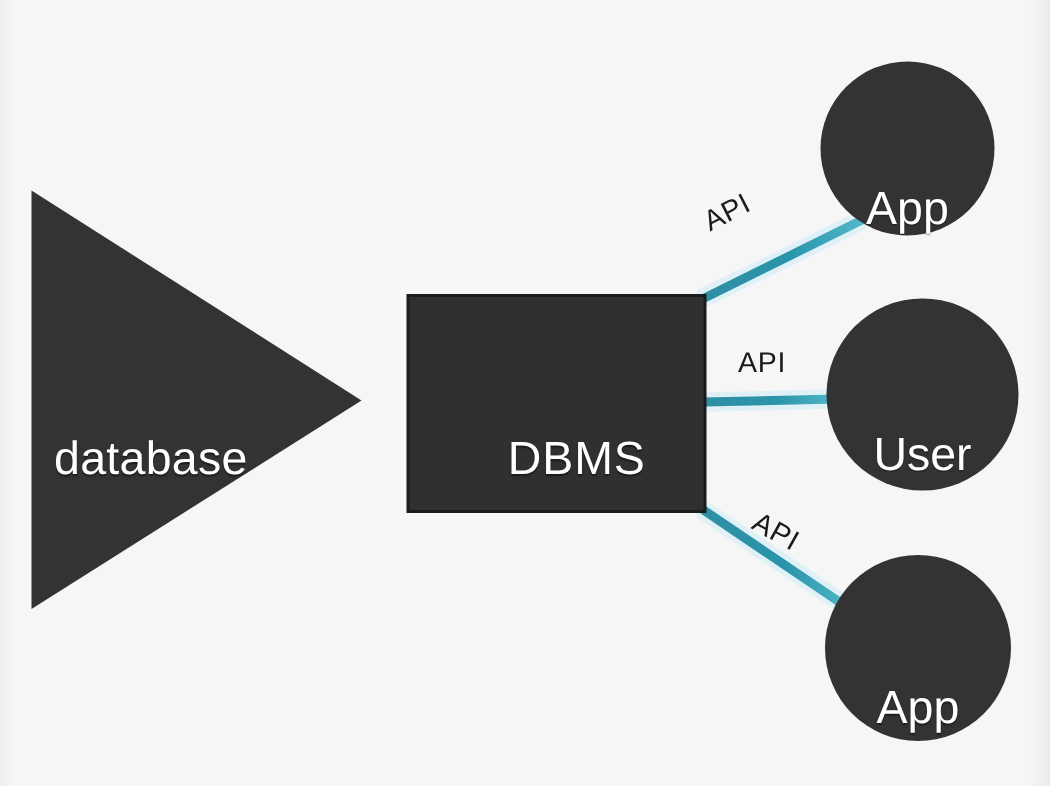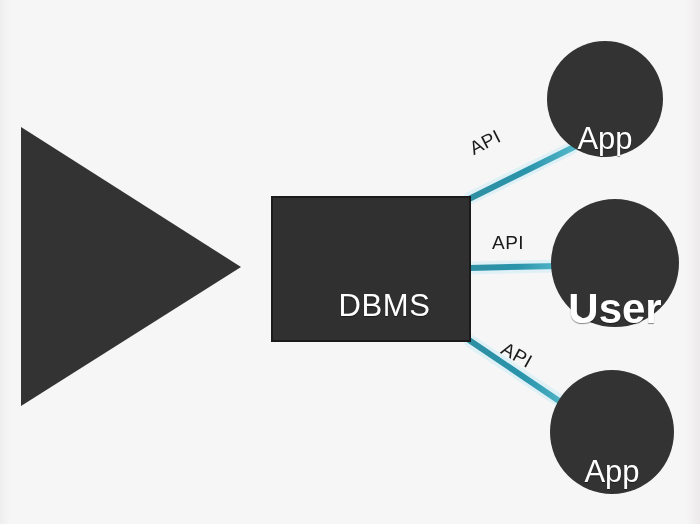--- a/index.html
+++ b/index.html
@@ -81,22 +81,21 @@
   #label-app-top {
     left: 547px;
     top: 81px;
     width: 116px;
     font-size: 31px;
   }
   #label-user {
     left: 551px;
     top: 245px;
     width: 128px;
-    font-size: 42px;
-    font-weight: bold;
+    font-size: 31px;
   }
   #label-app-bottom {
     left: 550px;
     top: 414px;
     width: 124px;
     font-size: 31px;
   }
 
   #label-api-top {
     left: 466px;
@@ -150,20 +149,21 @@
   </svg>
 
   <svg class="layer" id="shapes" viewBox="0 0 700 524" xmlns="http://www.w3.org/2000/svg">
     <polygon points="21,127 21,406 241,267" fill="#333333"></polygon>
     <rect x="272" y="197" width="198" height="144" fill="#303030" stroke="#1b1b1b" stroke-width="2"></rect>
     <circle cx="605" cy="99" r="58" fill="#333333"></circle>
     <circle cx="615" cy="263" r="64" fill="#333333"></circle>
     <circle cx="612" cy="432" r="62" fill="#333333"></circle>
   </svg>
 
+  <div class="node-label" id="label-database">database</div>
   <div class="node-label" id="label-dbms">DBMS</div>
   <div class="node-label" id="label-app-top">App</div>
   <div class="node-label" id="label-user">User</div>
   <div class="node-label" id="label-app-bottom">App</div>
 
   <div class="edge-label" id="label-api-top">API</div>
   <div class="edge-label" id="label-api-mid">API</div>
   <div class="edge-label" id="label-api-bottom">API</div>
 
 </div>

